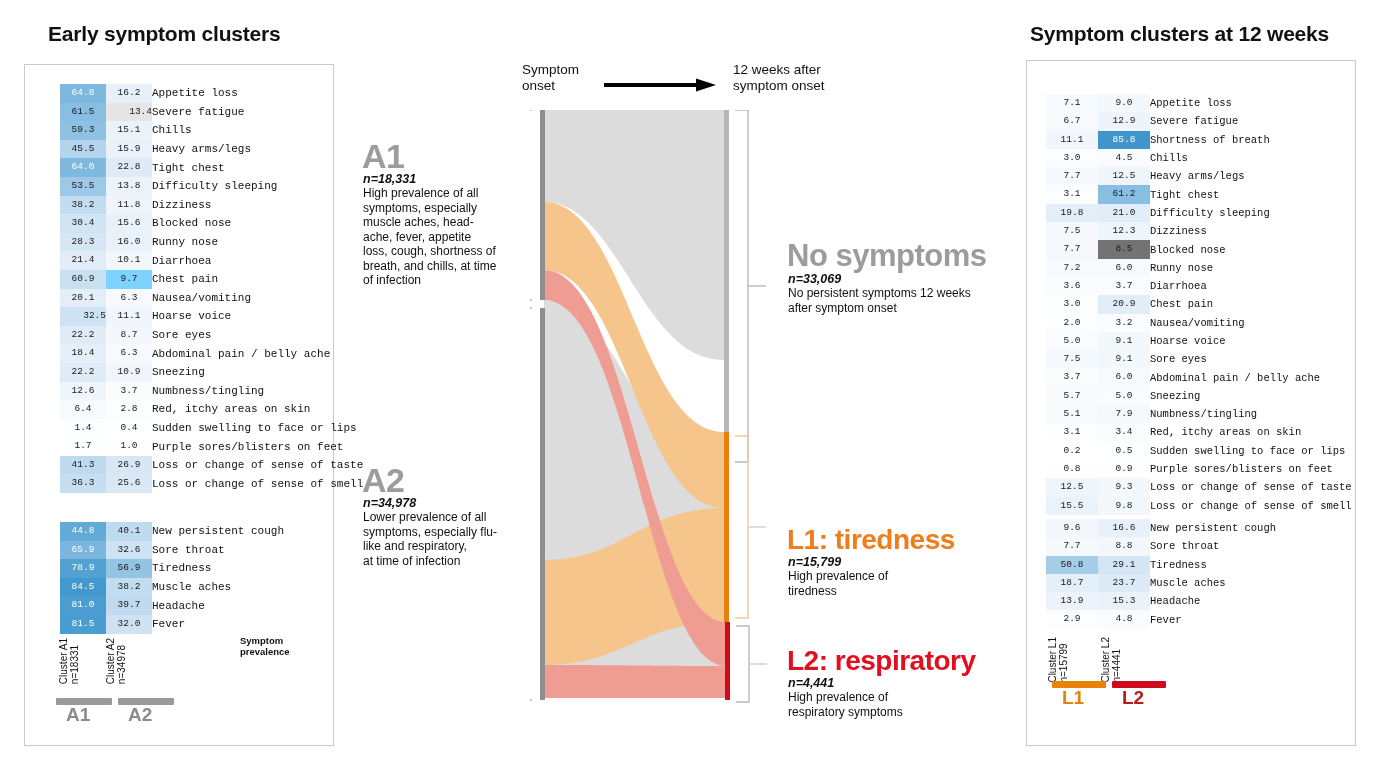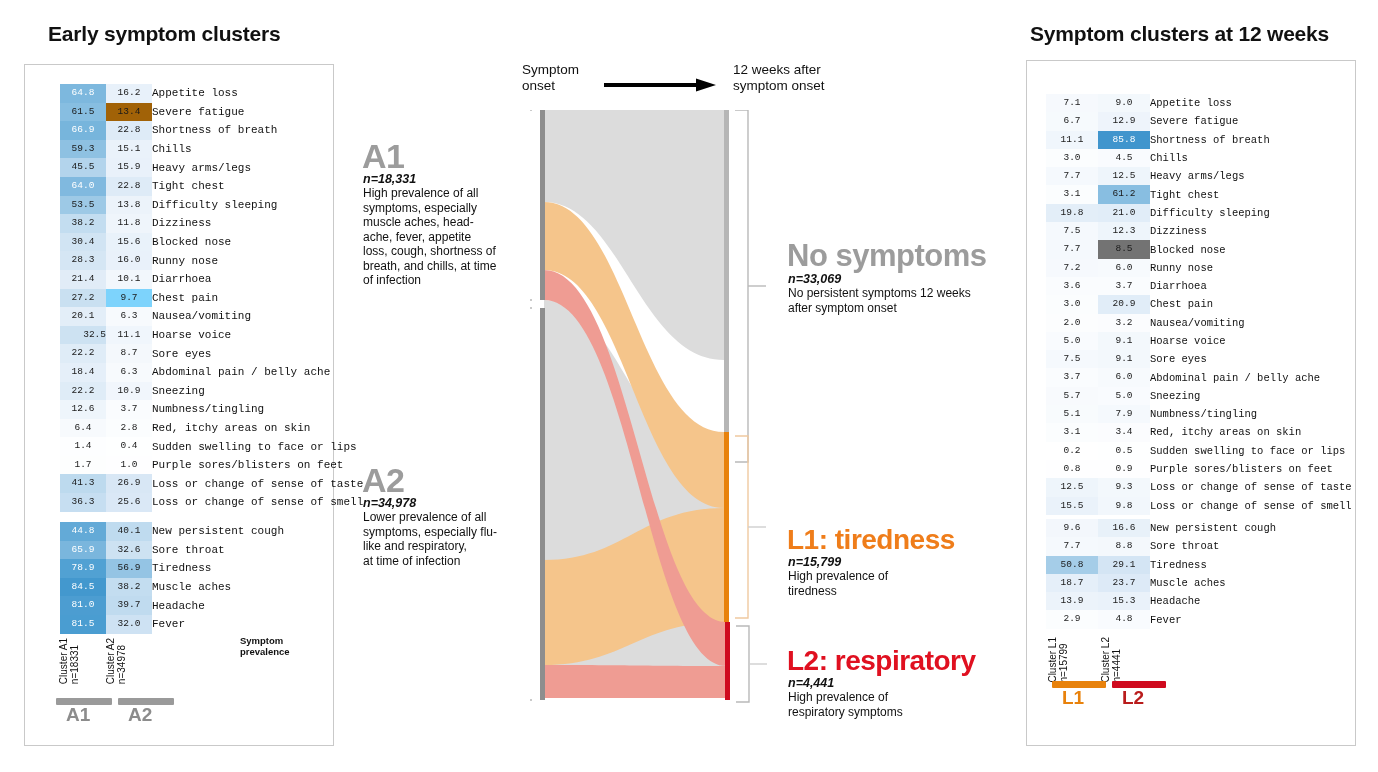--- a/index.html
+++ b/index.html
@@ -106,27 +106,22 @@
   <div class="panel" id="panel-left"></div>
   <table class="hm" id="hm-left-a">
       <tbody>
         <tr>
           <td class="cell hi" style="background: rgb(125, 184, 222);">64.8</td>
           <td class="cell" style="background: rgb(232, 241, 250);">16.2</td>
           <td class="lab">Appetite loss</td>
         </tr>
         <tr>
           <td class="cell" style="background: rgb(135, 190, 225);">61.5</td>
-          <td class="cell" style="background: #a16207;">13.4</td>
+          <td class="cell" style="background: #e5e5e5; text-align: right;">13.4</td>
           <td class="lab">Severe fatigue</td>
-        </tr>
-        <tr>
-          <td class="cell hi" style="background: rgb(119, 181, 220);">66.9</td>
-          <td class="cell" style="background: rgb(222, 235, 247);">22.8</td>
-          <td class="lab">Shortness of breath</td>
         </tr>
         <tr>
           <td class="cell" style="background: rgb(142, 193, 226);">59.3</td>
           <td class="cell" style="background: rgb(234, 242, 250);">15.1</td>
           <td class="lab">Chills</td>
         </tr>
         <tr>
           <td class="cell" style="background: rgb(179, 212, 236);">45.5</td>
           <td class="cell" style="background: rgb(233, 241, 250);">15.9</td>
           <td class="lab">Heavy arms/legs</td>
@@ -155,21 +150,21 @@
           <td class="cell" style="background: rgb(213, 230, 244);">28.3</td>
           <td class="cell" style="background: rgb(233, 241, 250);">16.0</td>
           <td class="lab">Runny nose</td>
         </tr>
         <tr>
           <td class="cell" style="background: rgb(225, 236, 247);">21.4</td>
           <td class="cell" style="background: rgb(242, 247, 252);">10.1</td>
           <td class="lab">Diarrhoea</td>
         </tr>
         <tr>
-          <td class="cell" style="background: rgb(201, 224, 241);">27.2</td>
+          <td class="cell" style="background: rgb(201, 224, 241);">60.9</td>
           <td class="cell" style="background: #7dd3fc;">9.7</td>
           <td class="lab">Chest pain</td>
         </tr>
         <tr>
           <td class="cell" style="background: rgb(227, 238, 248);">20.1</td>
           <td class="cell" style="background: rgb(247, 250, 253);">6.3</td>
           <td class="lab">Nausea/vomiting</td>
         </tr>
         <tr>
           <td class="cell" style="background: rgb(205, 226, 242); text-align: right;">32.5</td>

